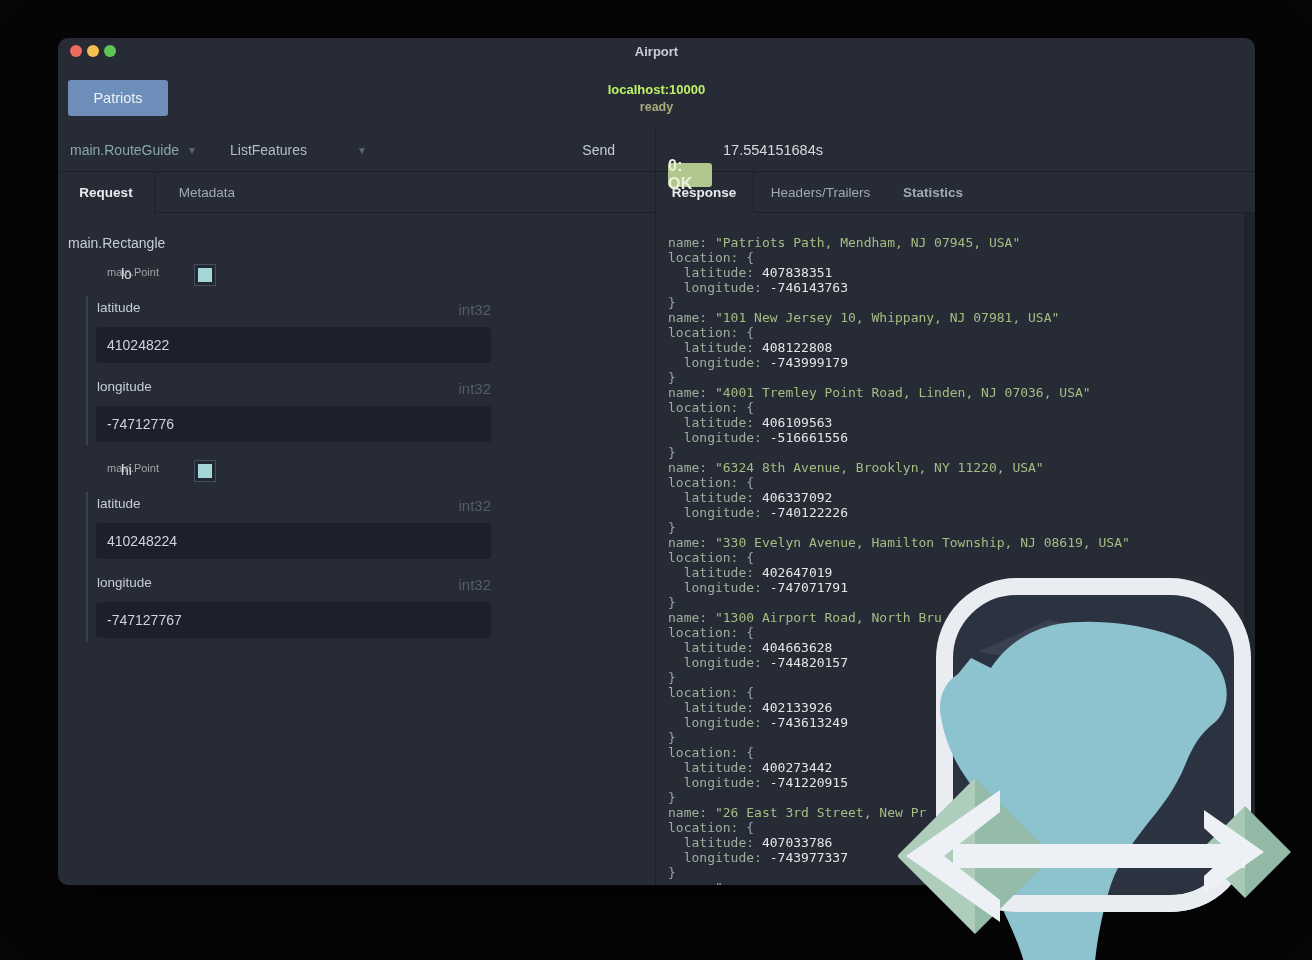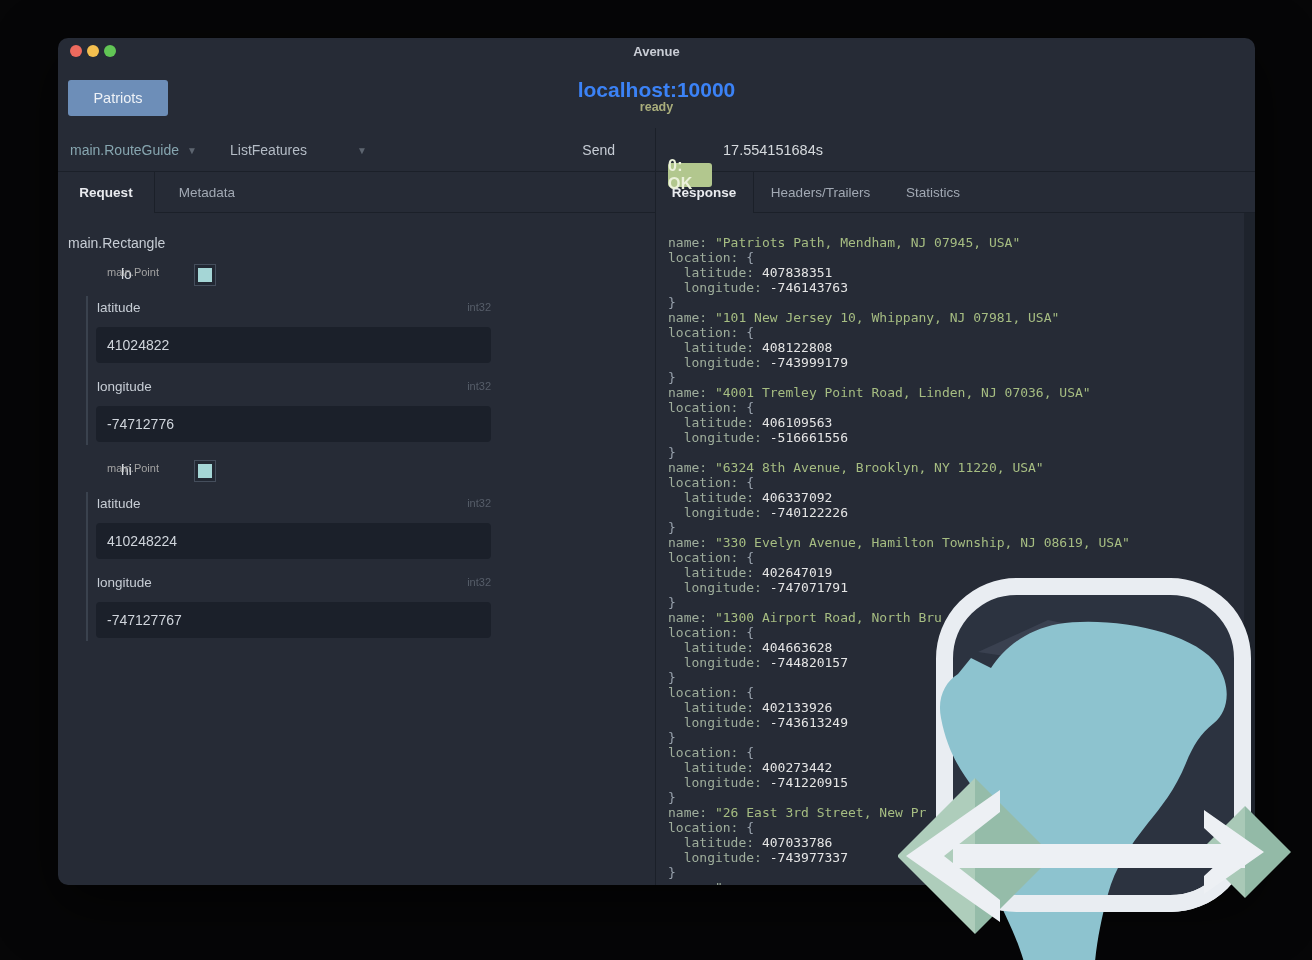--- a/index.html
+++ b/index.html
@@ -13,38 +13,38 @@
 
   
   .tlight{position:absolute;top:7px;width:12px;height:12px;border-radius:50%;}
   #win-title{position:absolute;left:0;top:6px;width:100%;text-align:center;font-size:13px;
     font-weight:bold;color:#c9cdd5;}
 
   
   #workspace-btn{position:absolute;left:10px;top:42px;width:100px;height:36px;background:#6d8eb8;
     border:none;border-radius:3px;color:#eef2f7;font-size:14.5px;font-family:inherit;cursor:pointer;}
   #server-block{position:absolute;left:0;top:42px;width:100%;text-align:center;}
-  #server-addr{font-size:21px;font-weight:bold;color:#3b82f6;line-height:19px;}
+  #server-addr{font-size:13px;font-weight:bold;color:#bef264;line-height:19px;}
   #server-status{font-size:12.5px;font-weight:bold;color:#a9ad7b;line-height:16px;}
 
   
   .toolbar-item{position:absolute;top:90px;height:44px;display:flex;align-items:center;gap:8px;
     font-size:14px;cursor:pointer;text-align:center;}
   .chev{font-size:10px;color:#5d6570;}
   #send-btn{position:absolute;top:90px;right:600px;margin-right:34px;height:44px;background:none;
     border:none;color:#c6ccd5;font-size:14px;font-family:inherit;cursor:pointer;}
 
   
   .tab{position:absolute;top:134px;height:41px;display:flex;align-items:center;justify-content:center;
     font-size:13.5px;color:#a2a9b4;cursor:pointer;}
   .tab.active{color:#e9ebef;font-weight:bold;}
 
   
   .fld-label{position:absolute;font-size:13.5px;color:#c7cdd5;}
-  .fld-type{position:absolute;font-size:11px;color:#565d69;text-align:right;width:60px;}
+  .fld-type{position:absolute;font-size:15px;color:#565d69;text-align:right;width:60px;}
   .msg-name{font-size:14px;color:#c7cdd5;}
   .fname{font-size:14px;color:#d8dce2;margin-left:35px;}
   .ftype{font-size:11px;color:#a3a3a3;}
   .grp-line{position:absolute;width:2px;background:#3a424e;}
   .f-input{position:absolute;width:384px;height:36px;background:#1b202a;border:none;border-radius:4px;
     color:#d0d5dc;font-size:14px;font-family:inherit;padding:0 0 0 11px;outline:none;}
   .checkbox{position:absolute;width:20px;height:20px;background:#222833;border:1px solid #454e5c;
     display:flex;align-items:center;justify-content:center;cursor:pointer;}
   .checkbox .fill{width:14px;height:14px;background:#a5d6d6;}
 
@@ -69,21 +69,21 @@
 </style>
 </head>
 <body>
 
 <div id="stage">
   <div id="appwindow">
 
     <div class="tlight" style="left:12px;background:#ed6a5e;"></div>
     <div class="tlight" style="left:29px;background:#f4bf4f;"></div>
     <div class="tlight" style="left:46px;background:#61c555;"></div>
-    <div id="win-title">Avenue</div>
+    <div id="win-title">Airport</div>
 
     <button id="workspace-btn">Patriots</button>
     <div id="server-block">
       <div id="server-addr">localhost:10000</div>
       <div id="server-status">ready</div>
     </div>
 
     <div class="toolbar-item" style="left:12px;color:#87a6b0;">
       <span>main.RouteGuide</span>
       <span class="chev">▼</span>
@@ -105,21 +105,21 @@
     </div>
     <div class="hl-v" style="left:96px;top:134px;height:41px;"></div>
     <div class="hl-h" style="left:96px;top:174px;width:501px;"></div>
 
     <div class="tab active" style="left:597px;width:98px;">
       <span>Response</span>
     </div>
     <div class="tab" style="left:695px;width:135px;">
       <span>Headers/Trailers</span>
     </div>
-    <div class="tab" style="left:830px;width:90px;">
+    <div class="tab" style="left:830px;width:90px;font-weight:bold;">
       <span>Statistics</span>
     </div>
     <div class="hl-v" style="left:695px;top:134px;height:41px;"></div>
     <div class="hl-h" style="left:695px;top:174px;width:502px;"></div>
 
     <div class="abs msg-name" style="left:10px;top:197px;">main.Rectangle</div>
 
     <span class="abs fname" style="left:28px;top:228px;">lo</span>
     <span class="abs ftype" style="left:49px;top:228px;">main.Point</span>
     <div class="checkbox" style="left:136px;top:226px;">

